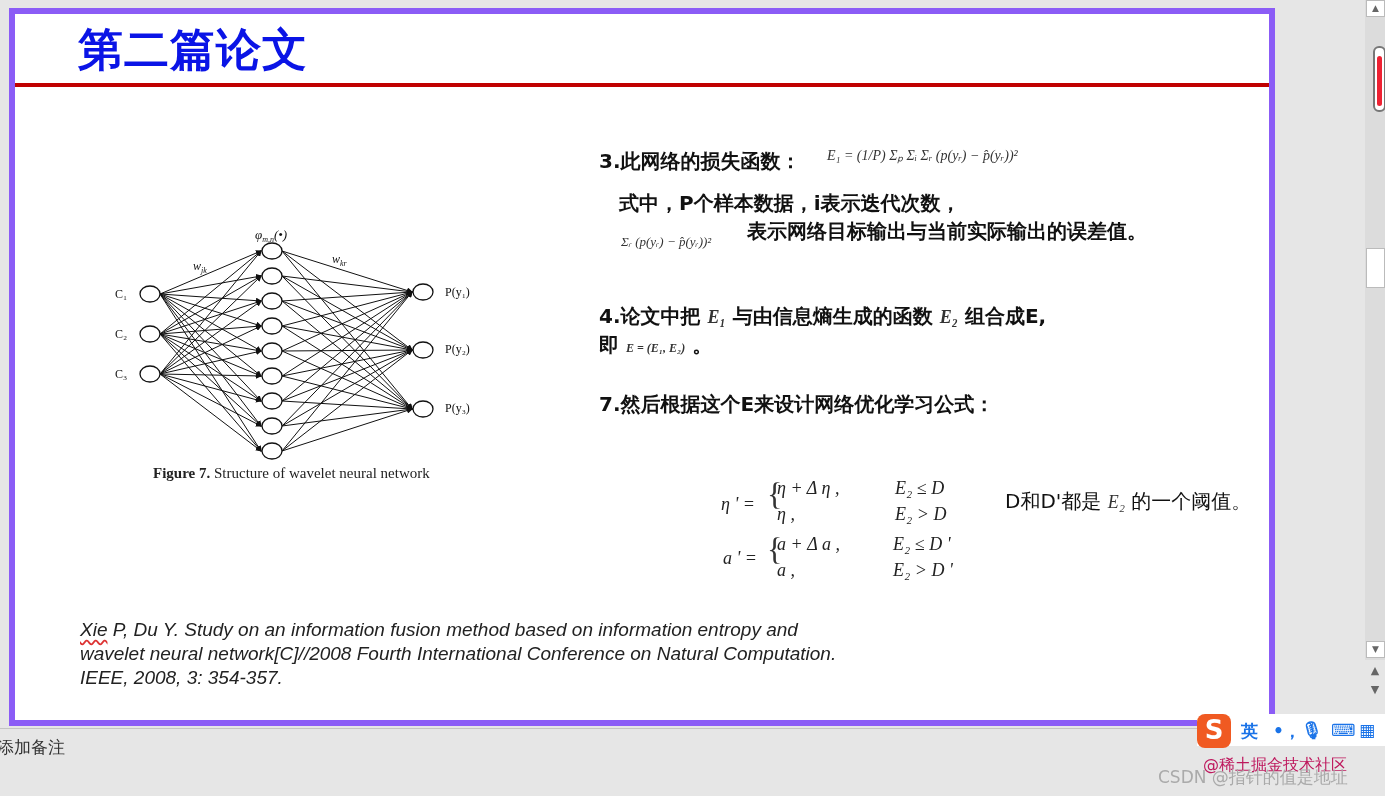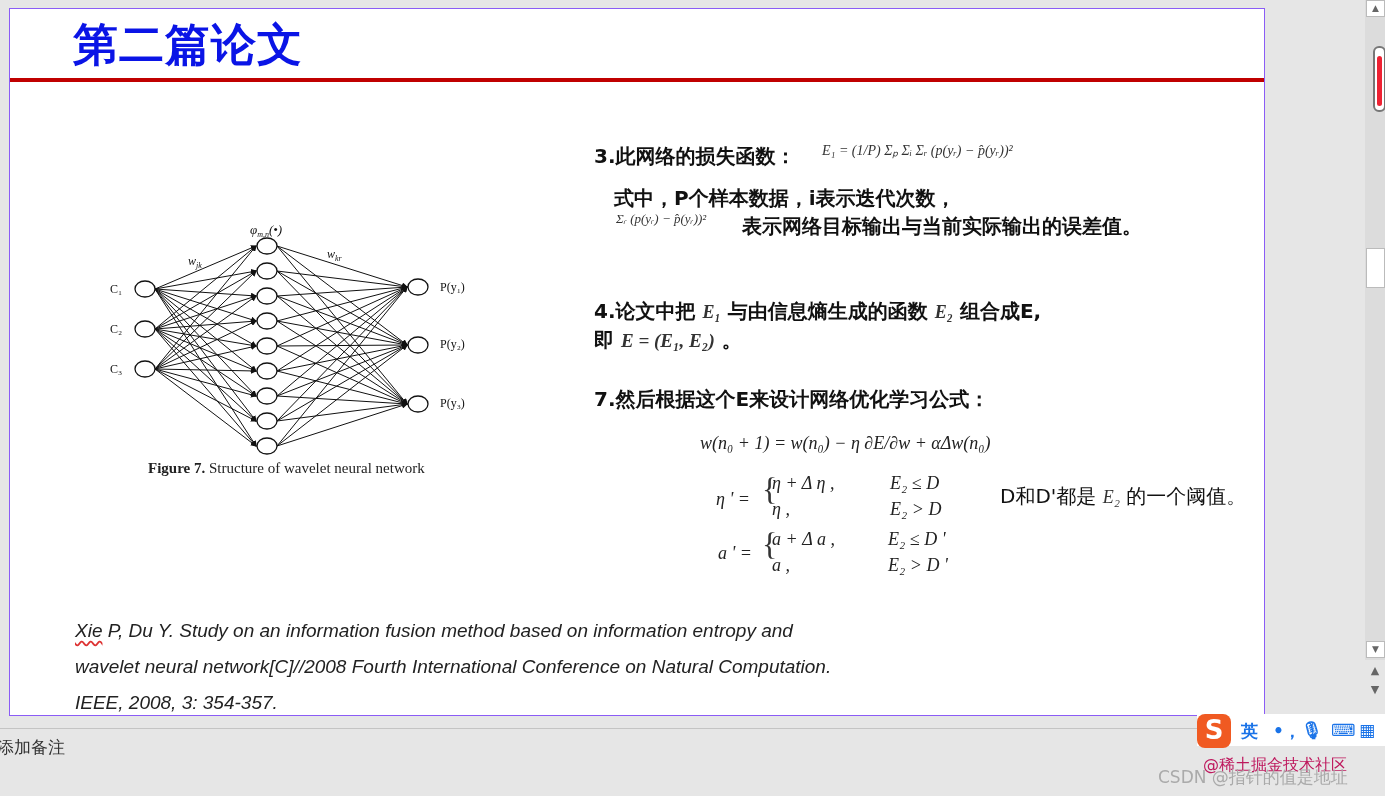--- a/index.html
+++ b/index.html
@@ -1,31 +1,31 @@
 <!DOCTYPE html>
 <html><head>
 <meta charset="utf-8">
 <style>
   html, body { margin:0; padding:0; }
   body { width:1385px; height:796px; background:#e6e6e6; position:relative; overflow:hidden;
          font-family:"DejaVu Sans", sans-serif; }
   .slide { position:absolute; left:9px; top:8px; width:1254px; height:706px; background:#fff;
-           border:1px solid #8b5cf6; overflow:hidden; }
+           border:6px solid #8b5cf6; overflow:hidden; }
   .title { position:absolute; left:63px; top:6px; font-size:45px; font-weight:bold; color:#0a14e6;
            letter-spacing:1px; font-family:"DejaVu Sans", sans-serif; }
   .redline { position:absolute; left:0; top:69px; width:1254px; height:4px; background:#c00000; }
   .figure { position:absolute; left:80px; top:200px; width:400px; height:290px; }
   .fig-caption { position:absolute; left:138px; top:451px; font-family:"Liberation Serif", serif; font-size:15px; color:#222; }
   .fig-caption b { font-weight:bold; }
   .txt { position:absolute; font-size:20px; color:#111; white-space:nowrap; font-family:"DejaVu Sans", sans-serif; }
   .bold { font-weight:bold; }
   .math { font-family:"Liberation Serif", serif; font-style:italic; font-size:18px; color:#333; }
   .mathbig { font-family:"Liberation Serif", serif; font-size:18px; color:#222; }
   .ref { position:absolute; left:65px; top:604px; width:780px; font-family:"Liberation Sans", sans-serif;
-         font-style:italic; font-size:19px; line-height:36px; color:#222; }
+         font-style:italic; font-size:19px; line-height:24px; color:#222; }
   .squiggle { text-decoration: underline wavy #d33; text-underline-offset:3px; }
   .notes-sep { position:absolute; left:0; top:728px; width:1385px; height:1px; background:#c4c4c4; }
   .notes { position:absolute; left:-3px; top:736px; font-size:17px; color:#333; }
   .vscroll { position:absolute; left:1365px; top:0; width:20px; height:660px; background:#dcdcdc; }
   .sb-up, .sb-down { position:absolute; left:1366px; width:17px; height:15px; background:#fff; border:1px solid #bbb; color:#666;
          font-size:9px; text-align:center; line-height:15px; }
   .sb-thumb-red { position:absolute; left:1373px; top:46px; width:9px; height:62px; border:2px solid #777; border-radius:6px; background:#fff; }
   .sb-thumb-red i { position:absolute; left:2px; top:8px; width:5px; height:50px; background:#e23; border-radius:3px; display:block; }
   .sb-thumb { position:absolute; left:1366px; top:248px; width:17px; height:38px; background:#fff; border:1px solid #bbb; }
   .pg-btn { position:absolute; left:1368px; width:14px; font-size:11px; color:#666; text-align:center; line-height:8px; }
@@ -134,32 +134,31 @@
       <text x="350" y="198" font-family="Liberation Serif, serif" font-size="12" fill="#111">P(y₃)</text>
     </svg>
   </div>
   <div class="fig-caption">
     <b>Figure 7.</b><span> Structure of wavelet neural network</span>
   </div>
 
   <div class="txt bold" style="left:584px; top:128px;margin-top:6px;">3.此网络的损失函数：</div>
   <div class="txt math" style="left:812px; top:131px; font-size:14px;">E₁ = (1/P) Σₚ Σᵢ Σᵣ (p(yᵣ) − p̂(yᵣ))²</div>
   <div class="txt bold" style="left:604px; top:176px;">式中，P个样本数据，i表示迭代次数，</div>
-  <div class="txt math" style="left:606px; top:202px; font-size:13px;">Σᵣ (p(yᵣ) − p̂(yᵣ))²</div>
+  <div class="txt math" style="left:606px; top:220px; font-size:13px;">Σᵣ (p(yᵣ) − p̂(yᵣ))²</div>
   <div class="txt bold" style="left:732px; top:204px;"> 表示网络目标输出与当前实际输出的误差值。</div>
 
   <div class="txt bold" style="left:584px; top:289px;">
     <span>4.论文中把 </span><span class="math">E₁</span><span>  与由信息熵生成的函数 </span><span class="math">E₂</span><span> 组合成E,</span>
   </div>
   <div class="txt bold" style="left:584px; top:318px;">
-    <span>即 </span><span class="math" style="font-size:19px;">E = (E₁, E₂)</span><span>  。</span>
+    <span>即 </span><span class="math" style="font-size:12px;">E = (E₁, E₂)</span><span>  。</span>
   </div>
 
   <div class="txt bold" style="left:584px; top:377px;">7.然后根据这个E来设计网络优化学习公式：</div>
-  <div class="txt mathbig" style="left:690px; top:424px; font-style:italic;">w(n₀ + 1) = w(n₀) − η ∂E/∂w + αΔw(n₀)</div>
 
   <div>
     <div class="txt mathbig" style="left:706px; top:480px; font-style:italic;">η ' =</div>
     <div class="txt mathbig" style="left:752px; top:462px; font-size:32px; color:#333;">{</div>
     <div class="txt mathbig" style="left:762px; top:464px; font-style:italic;">η + Δ η ,</div>
     <div class="txt mathbig" style="left:880px; top:464px; font-style:italic;">E₂ ≤ D</div>
     <div class="txt mathbig" style="left:762px; top:490px; font-style:italic;">η ,</div>
     <div class="txt mathbig" style="left:880px; top:490px; font-style:italic;text-align:center;">E₂ &gt; D</div>
   </div>
 

